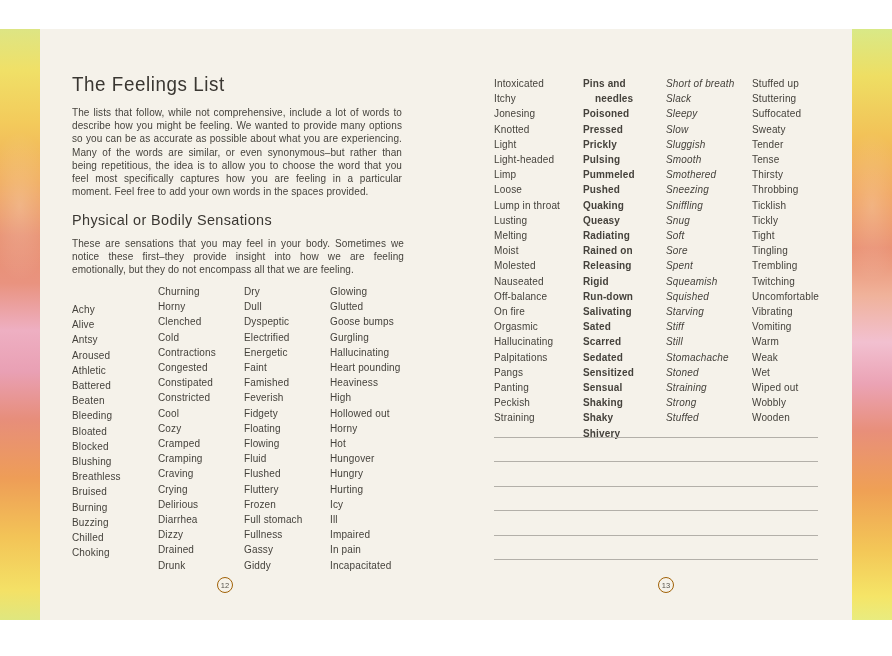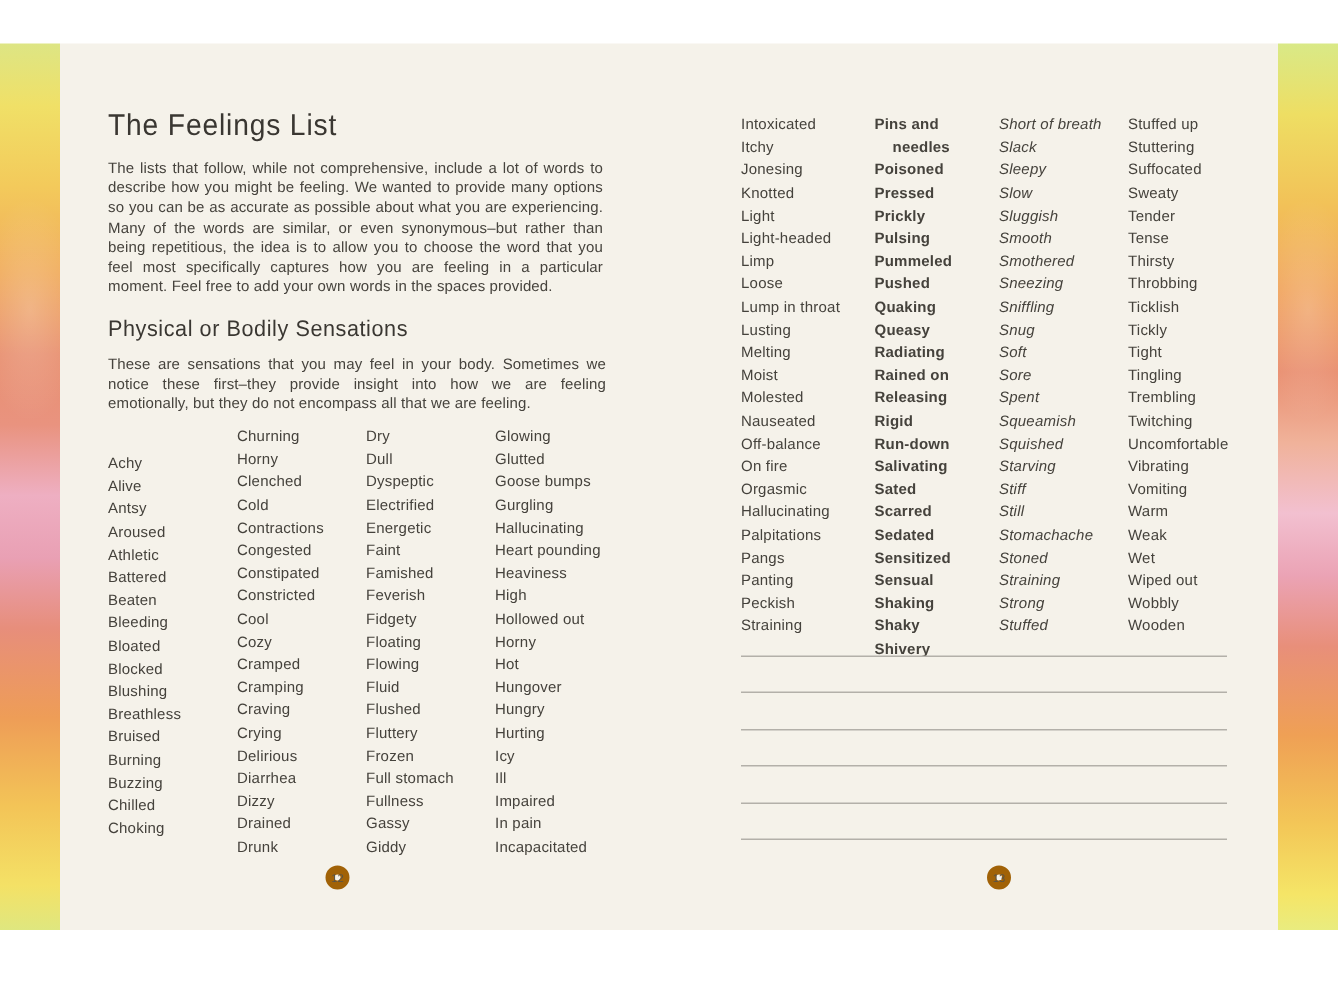--- a/index.html
+++ b/index.html
@@ -22,21 +22,21 @@
   .intro{left:32px;top:77px;width:330px;}
   .section-intro{left:32px;top:208px;width:332px;}
 
   .word-col{position:absolute;width:84px;}
   .word{font-size:10px;line-height:15.2px;color:#45423c;letter-spacing:.15px;
       padding-left:12px;text-indent:-12px;}
 
   .rules{position:absolute;left:454px;top:408px;width:324px;}
   .rule-line{height:1px;background:#b3b0a9;margin-bottom:23.4px;}
 
-  .page-num{position:absolute;width:16px;height:16px;border:6px solid #a16207;border-radius:50%;
+  .page-num{position:absolute;width:16px;height:16px;border:1px solid #a16207;border-radius:50%;
       display:flex;align-items:center;justify-content:center;font-size:7.5px;color:#55524b;
       box-sizing:border-box;background:transparent;}
   .page-num-left{left:177px;top:548px;}
   .page-num-right{left:618px;top:548px;}
 </style>
 </head>
 <body>
 
 <div class="canvas">
   <div class="book">

